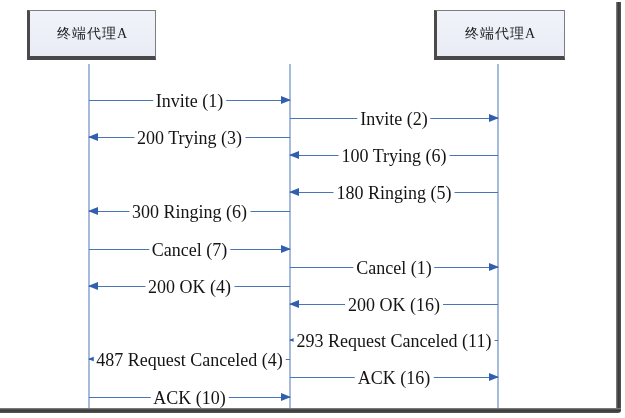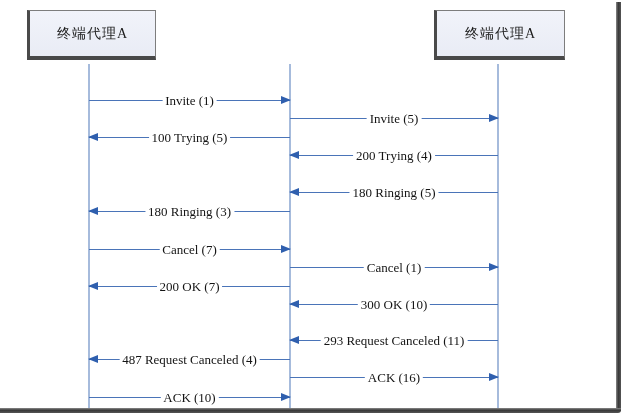--- a/index.html
+++ b/index.html
@@ -23,21 +23,21 @@
   
   .lifeline{position:absolute;top:64px;height:344px;width:2px;background:#a6bbdc;}
   
   .message{position:absolute;height:0;}
   .msg-line{position:absolute;left:0;right:0;top:-1px;height:1px;}
   .arrow{position:absolute;width:0;height:0;top:-5px;}
   .arrow-right{right:-1px;border-top:4px solid transparent;border-bottom:4px solid transparent;border-left:10px solid;}
   .arrow-left{left:-1px;border-top:4px solid transparent;border-bottom:4px solid transparent;border-right:10px solid;}
   .msg-label{
     position:absolute;left:50%;top:0;transform:translate(-50%,-50%);
-    background:#ffffff;padding:0 3px;font-size:13px;color:#141414;white-space:nowrap;
+    background:#ffffff;padding:0 3px;font-size:18px;color:#141414;white-space:nowrap;
   }
   
   .frame-right{
     position:absolute;left:616px;top:2px;width:5px;height:410px;
     background:linear-gradient(90deg,#8a8a8a,#383838 45%,#555555);
     border-radius:0 0 3px 0;
   }
   .frame-bottom{
     position:absolute;left:0;top:408px;width:621px;height:5px;
     background:linear-gradient(180deg,#8a8a8a,#383838 45%,#555555);
@@ -62,61 +62,61 @@
 
   <div>
       <div class="message" style="left: 89px; top: 101px; width: 201px;">
         <div class="msg-line" style="background: rgb(74, 116, 184);"></div>
         <div class="arrow arrow-right" style="border-left-color: rgb(47, 95, 174); border-right-color: transparent;"></div>
         <span class="msg-label">Invite (1)</span>
       </div>
       <div class="message" style="left: 290px; top: 119px; width: 208px;">
         <div class="msg-line" style="background: rgb(74, 116, 184);"></div>
         <div class="arrow arrow-right" style="border-left-color: rgb(47, 95, 174); border-right-color: transparent;"></div>
-        <span class="msg-label">Invite (5)</span>
+        <span class="msg-label">Invite (2)</span>
       </div>
       <div class="message" style="left: 89px; top: 138px; width: 201px;">
         <div class="msg-line" style="background: rgb(74, 116, 184);"></div>
         <div class="arrow arrow-left" style="border-left-color: transparent; border-right-color: rgb(47, 95, 174);"></div>
-        <span class="msg-label">100 Trying (5)</span>
+        <span class="msg-label">200 Trying (3)</span>
       </div>
       <div class="message" style="left: 290px; top: 156px; width: 208px;">
         <div class="msg-line" style="background: rgb(74, 116, 184);"></div>
         <div class="arrow arrow-left" style="border-left-color: transparent; border-right-color: rgb(47, 95, 174);"></div>
-        <span class="msg-label">200 Trying (4)</span>
+        <span class="msg-label">100 Trying (6)</span>
       </div>
       <div class="message" style="left: 290px; top: 193px; width: 208px;">
         <div class="msg-line" style="background: rgb(74, 116, 184);"></div>
         <div class="arrow arrow-left" style="border-left-color: transparent; border-right-color: rgb(47, 95, 174);"></div>
         <span class="msg-label">180 Ringing (5)</span>
       </div>
       <div class="message" style="left: 89px; top: 212px; width: 201px;">
         <div class="msg-line" style="background: rgb(74, 116, 184);"></div>
         <div class="arrow arrow-left" style="border-left-color: transparent; border-right-color: rgb(47, 95, 174);"></div>
-        <span class="msg-label">180 Ringing (3)</span>
+        <span class="msg-label">300 Ringing (6)</span>
       </div>
       <div class="message" style="left: 89px; top: 250px; width: 201px;">
         <div class="msg-line" style="background: rgb(74, 116, 184);"></div>
         <div class="arrow arrow-right" style="border-left-color: rgb(47, 95, 174); border-right-color: transparent;"></div>
         <span class="msg-label">Cancel (7)</span>
       </div>
       <div class="message" style="left: 290px; top: 268px; width: 208px;">
         <div class="msg-line" style="background: rgb(74, 116, 184);"></div>
         <div class="arrow arrow-right" style="border-left-color: rgb(47, 95, 174); border-right-color: transparent;"></div>
         <span class="msg-label">Cancel (1)</span>
       </div>
       <div class="message" style="left: 89px; top: 287px; width: 201px;">
         <div class="msg-line" style="background: rgb(74, 116, 184);"></div>
         <div class="arrow arrow-left" style="border-left-color: transparent; border-right-color: rgb(47, 95, 174);"></div>
-        <span class="msg-label">200 OK (7)</span>
+        <span class="msg-label">200 OK (4)</span>
       </div>
       <div class="message" style="left: 290px; top: 305px; width: 208px;">
         <div class="msg-line" style="background: rgb(74, 116, 184);"></div>
         <div class="arrow arrow-left" style="border-left-color: transparent; border-right-color: rgb(47, 95, 174);"></div>
-        <span class="msg-label">300 OK (10)</span>
+        <span class="msg-label">200 OK (16)</span>
       </div>
       <div class="message" style="left: 290px; top: 341px; width: 208px;">
         <div class="msg-line" style="background: rgb(74, 116, 184);"></div>
         <div class="arrow arrow-left" style="border-left-color: transparent; border-right-color: rgb(47, 95, 174);"></div>
         <span class="msg-label">293 Request Canceled (11)</span>
       </div>
       <div class="message" style="left: 89px; top: 360px; width: 201px;">
         <div class="msg-line" style="background: rgb(74, 116, 184);"></div>
         <div class="arrow arrow-left" style="border-left-color: transparent; border-right-color: rgb(47, 95, 174);"></div>
         <span class="msg-label">487 Request Canceled (4)</span>

